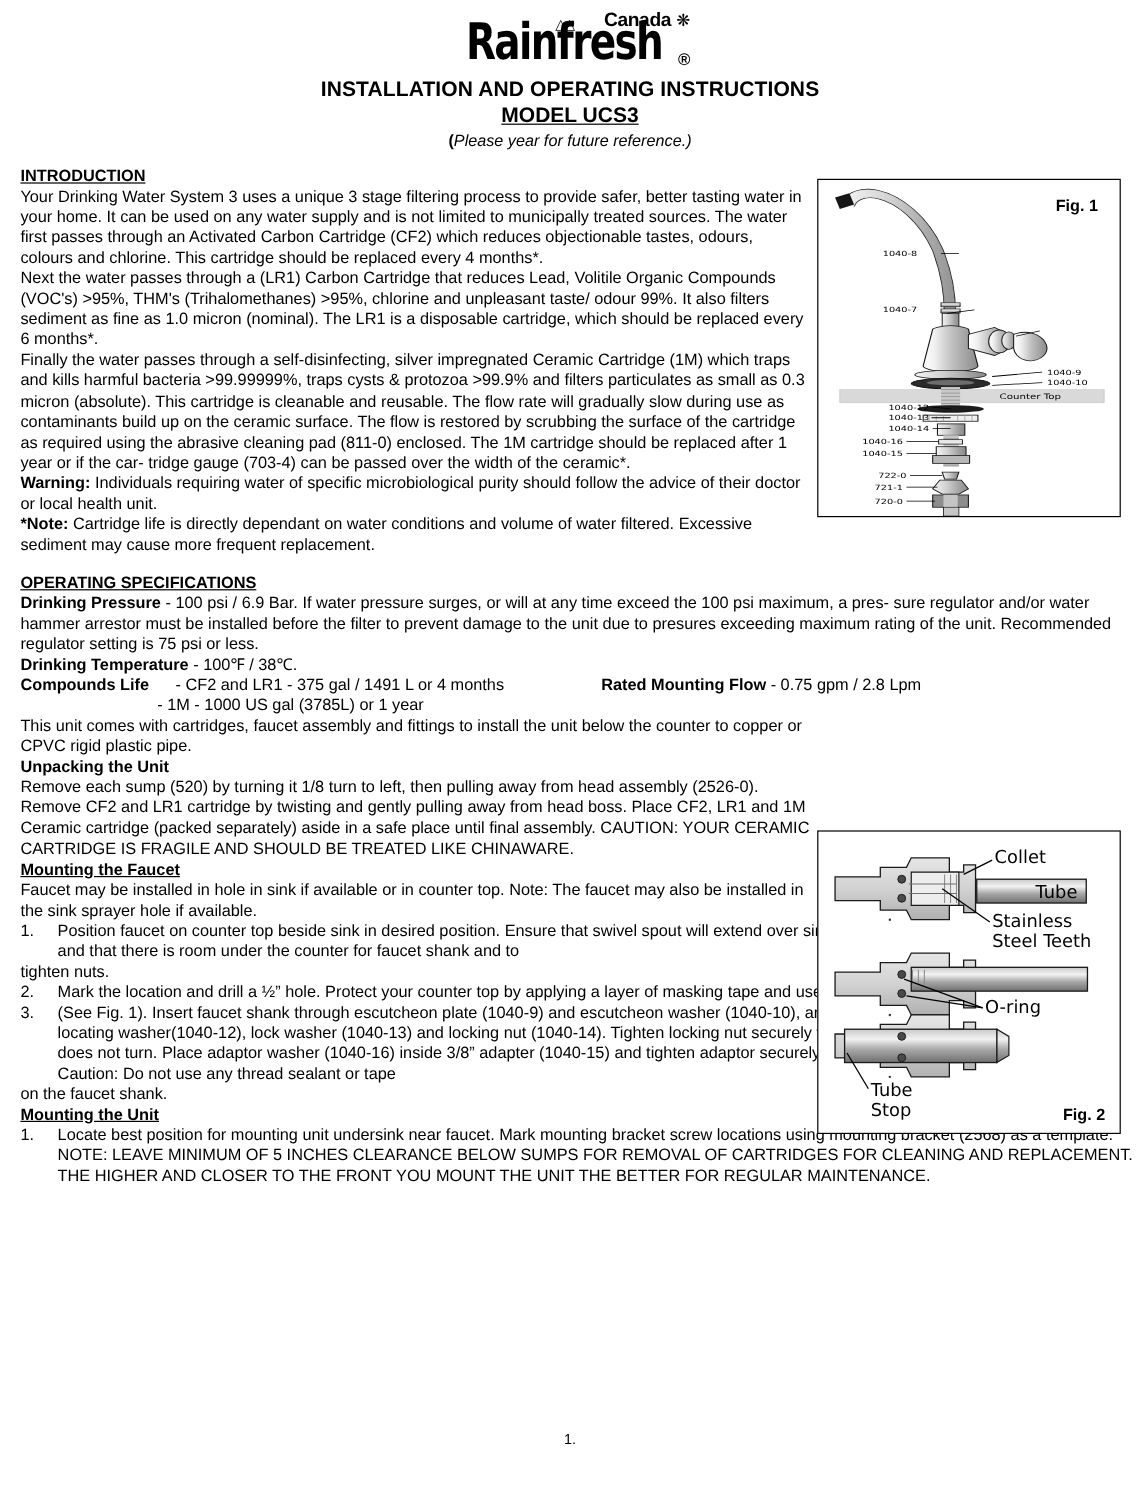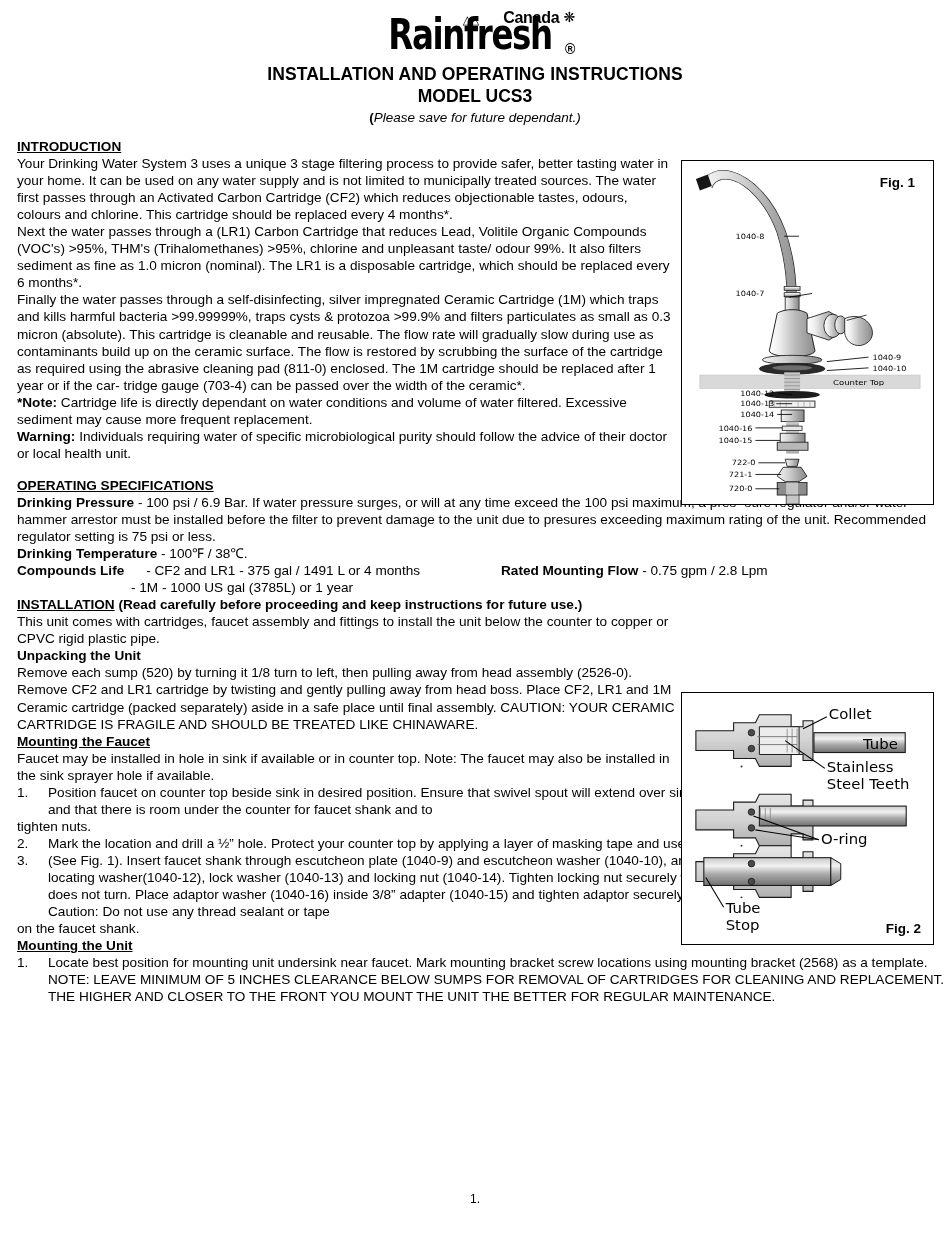--- a/index.html
+++ b/index.html
@@ -75,20 +75,21 @@
   .title-1 {
     font-size: 17.5px;
     font-weight: bold;
     margin-top: 8px;
     letter-spacing: 0.1px;
   }
   .title-2 {
     font-size: 17.5px;
     font-weight: bold;
     margin-top: 1px;
+    text-decoration: underline;
   }
   .title-3 {
     font-size: 13.5px;
     margin-top: 3px;
   }
   .title-3 b { font-weight: bold; }
   .title-3 i { font-style: italic; }
 
   
   .body-col {
@@ -143,23 +144,23 @@
 
   
   .fig-box {
     position: absolute;
     border: 1.6px solid #000;
     background: #ffffff;
     box-sizing: border-box;
   }
   #fig1-box {
     left: 681px;
-    top: 160px;
+    top: 149px;
     width: 253px;
-    height: 345px;
+    height: 282px;
   }
   #fig2-box {
     left: 681px;
     top: 692px;
     width: 253px;
     height: 253px;
   }
   .fig-label {
     position: absolute;
     font-size: 13.5px;
@@ -206,53 +207,50 @@
 
   <div class="masthead">
     <div class="logo-wrap">
       <span class="logo-flames">△△</span>
       <span class="logo-word">Rainfresh</span><span class="logo-reg">®</span>
       <span class="logo-canada">Canada</span>
       <span class="logo-leaf">❋</span>
     </div>
     <div class="title-1">INSTALLATION AND OPERATING INSTRUCTIONS</div>
     <div class="title-2">MODEL UCS3</div>
-    <div class="title-3"><b>(</b><i>Please save for future dependant.)</i></div>
+    <div class="title-3"><b>(</b><i>Please year for future reference.)</i></div>
   </div>
 
   <div class="body-col">
 
     <div>
       <span class="h-underline">INTRODUCTION</span>
     </div>
 
     <p class="para narrow">Your Drinking Water System 3 uses a unique 3 stage filtering process to provide safer, better tasting water in your home. It can be used on any water supply and is not limited to municipally treated sources. The water first passes through an Activated Carbon Cartridge (CF2) which reduces objectionable tastes, odours, colours and chlorine. This cartridge should be replaced every 4 months*.</p>
     <p class="para narrow">Next the water passes through a (LR1) Carbon Cartridge that reduces Lead, Volitile Organic Compounds (VOC's) &gt;95%, THM's (Trihalomethanes) &gt;95%, chlorine and unpleasant taste/ odour 99%. It also filters sediment as fine as 1.0 micron (nominal). The LR1 is a disposable cartridge, which should be replaced every 6 months*.</p>
     <p class="para narrow">Finally the water passes through a self-disinfecting, silver impregnated Ceramic Cartridge (1M) which traps and kills harmful bacteria &gt;99.99999%, traps cysts &amp; protozoa &gt;99.9% and filters particulates as small as 0.3 micron (absolute). This cartridge is cleanable and reusable. The flow rate will gradually slow during use as contaminants build up on the ceramic surface. The flow is restored by scrubbing the surface of the cartridge as required using the abrasive cleaning pad (811-0) enclosed. The 1M cartridge should be replaced after 1 year or if the car- tridge gauge (703-4) can be passed over the width of the ceramic*.</p>
+    <p class="para narrow"><b>Warning:</b><span> Individuals requiring water of specific microbiological purity should follow the advice of their doctor or local health unit.</span></p>
     <p class="para narrow"><b>*Note:</b><span> Cartridge life is directly dependant on water conditions and volume of water filtered. Excessive sediment may cause more frequent replacement.</span></p>
-    <p class="para narrow"><b>Warning:</b><span> Individuals requiring water of specific microbiological purity should follow the advice of their doctor or local health unit.</span></p>
 
     <div class="spec-head">
       <span class="h-underline">OPERATING SPECIFICATIONS</span>
     </div>
 
     <p class="para full"><b>Drinking Pressure</b><span> - 100 psi / 6.9 Bar. If water pressure surges, or will at any time exceed the 100 psi maximum, a         pres- sure regulator and/or water hammer arrestor must be installed before the filter to prevent damage to the unit due to presures exceeding maximum rating of the unit. Recommended regulator setting is 75 psi or less.</span></p>
     <p class="para full"><b>Drinking Temperature</b><span> - 100℉ / 38℃.</span></p>
 
     <div class="cart-life-row">
       <b>Compounds Life</b><span style="padding-left:22px">- CF2 and LR1 - 375 gal / 1491 L or 4 months</span>
       <span class="rated-flow"><b>Rated Mounting Flow</b><span> - 0.75 gpm / 2.8 Lpm</span></span>
     </div>
     <div class="cart-life-row">
       <span class="cart-life-2">- 1M - 1000 US gal (3785L) or 1 year</span>
     </div>
 
-    <div>
-      <span class="h-underline">INSTALLATION</span><b> (Read carefully before proceeding and keep instructions for future use.)</b>
-    </div>
     <p class="para narrow2">This unit comes with cartridges, faucet assembly and fittings to install the unit below the counter to copper or CPVC rigid plastic pipe.</p>
 
     <div><b>Unpacking the Unit</b></div>
     <p class="para narrow2">Remove each sump (520) by turning it 1/8 turn to left, then pulling away from head assembly (2526-0). Remove CF2 and LR1 cartridge by twisting and gently pulling away from head boss. Place CF2, LR1 and 1M Ceramic cartridge (packed separately) aside in a safe place until final assembly. CAUTION: YOUR CERAMIC CARTRIDGE IS FRAGILE AND SHOULD BE TREATED LIKE CHINAWARE.</p>
 
     <div>
       <span class="h-underline">Mounting the Faucet</span>
     </div>
     <p class="para narrow2">Faucet may be installed in hole in sink if available or in counter top. Note: The faucet may also be installed in the sink sprayer hole if available.</p>
 

